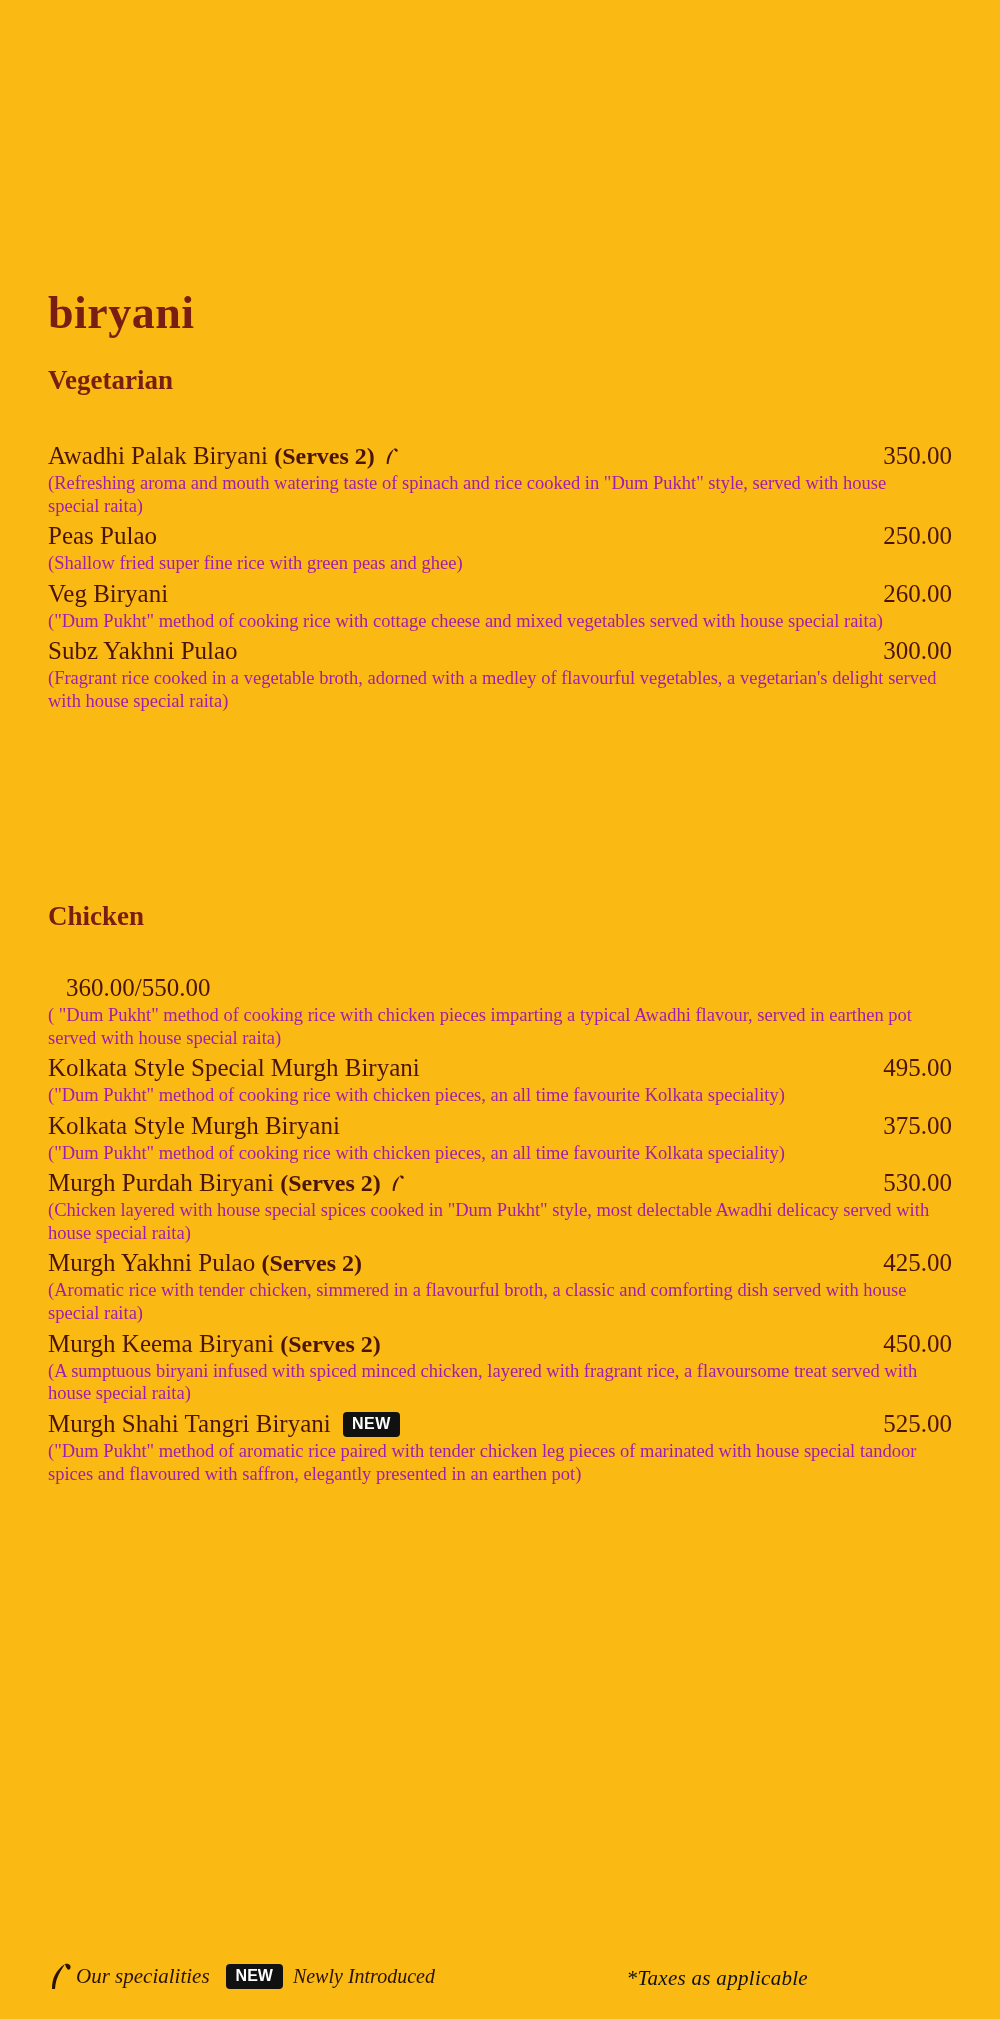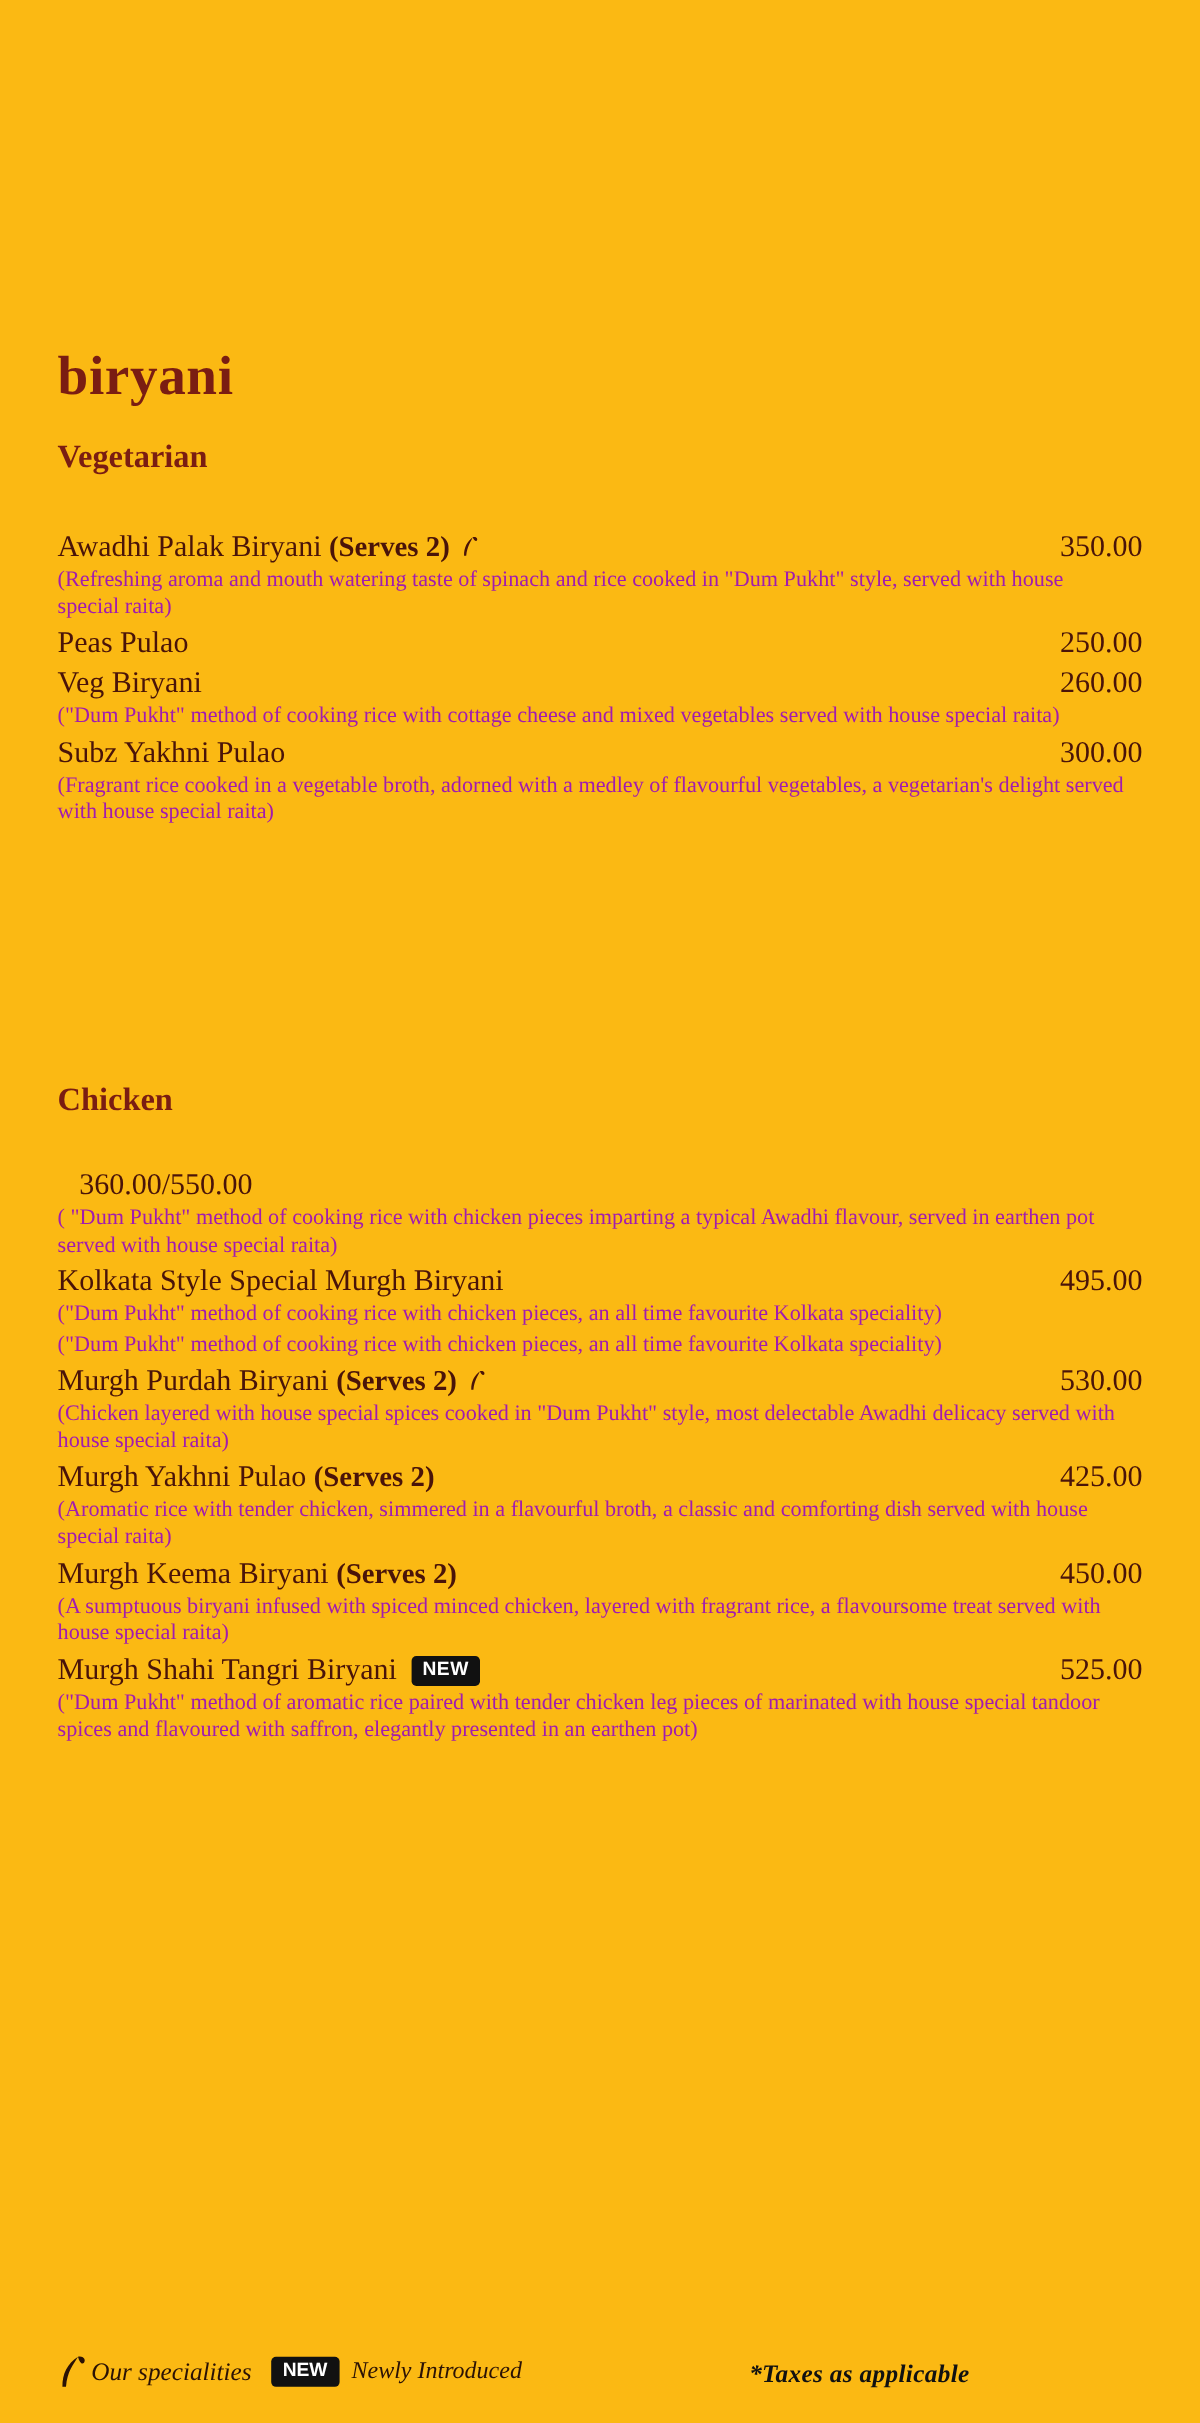--- a/index.html
+++ b/index.html
@@ -152,21 +152,21 @@
     font-size: 20px;
     font-style: italic;
     color: #2B1205;
     font-family: "Liberation Serif", serif;
   }
   .footer-right {
     position: absolute;
     right: 0;
     bottom: 0;
     font-size: 21px;
-    font-weight: bold;
+    font-weight: normal;
     font-style: italic;
     color: #111;
     font-family: "Liberation Serif", serif;
     letter-spacing: 0.3px;
   }
   .footer-icon {
     width: 26px;
     height: 30px;
     display: inline-block;
   }
@@ -198,20 +198,21 @@
       <div class="desc">(Refreshing aroma and mouth watering taste of spinach and rice cooked in "Dum Pukht" style, served with house special raita)</div>
     </div>
 
     <div class="item">
       <div class="item-row">
         <div class="item-name">
           <span>Peas Pulao</span>
         </div>
         <div class="price">250.00</div>
       </div>
+      <div class="desc">(Shallow fried super fine rice with green peas and ghee)</div>
     </div>
 
     <div class="item">
       <div class="item-row">
         <div class="item-name">
           <span>Veg Biryani</span>
         </div>
         <div class="price">260.00</div>
       </div>
       <div class="desc">("Dum Pukht" method of cooking rice with cottage cheese and mixed vegetables served with house special raita)</div>
@@ -244,20 +245,26 @@
       <div class="item-row">
         <div class="item-name">
           <span>Kolkata Style Special Murgh Biryani</span>
         </div>
         <div class="price">495.00</div>
       </div>
       <div class="desc">("Dum Pukht" method of cooking rice with chicken pieces, an all time favourite Kolkata speciality)</div>
     </div>
 
     <div class="item">
+      <div class="item-row">
+        <div class="item-name">
+          <span>Kolkata Style Murgh Biryani</span>
+        </div>
+        <div class="price">375.00</div>
+      </div>
       <div class="desc">("Dum Pukht" method of cooking rice with chicken pieces, an all time favourite Kolkata speciality)</div>
     </div>
 
     <div class="item">
       <div class="item-row">
         <div class="item-name">
           <span>Murgh Purdah Biryani</span>
           <span class="serves">(Serves 2)</span>
           <span class="spec-icon">
             <svg viewBox="0 0 20 22" width="18" height="20">

